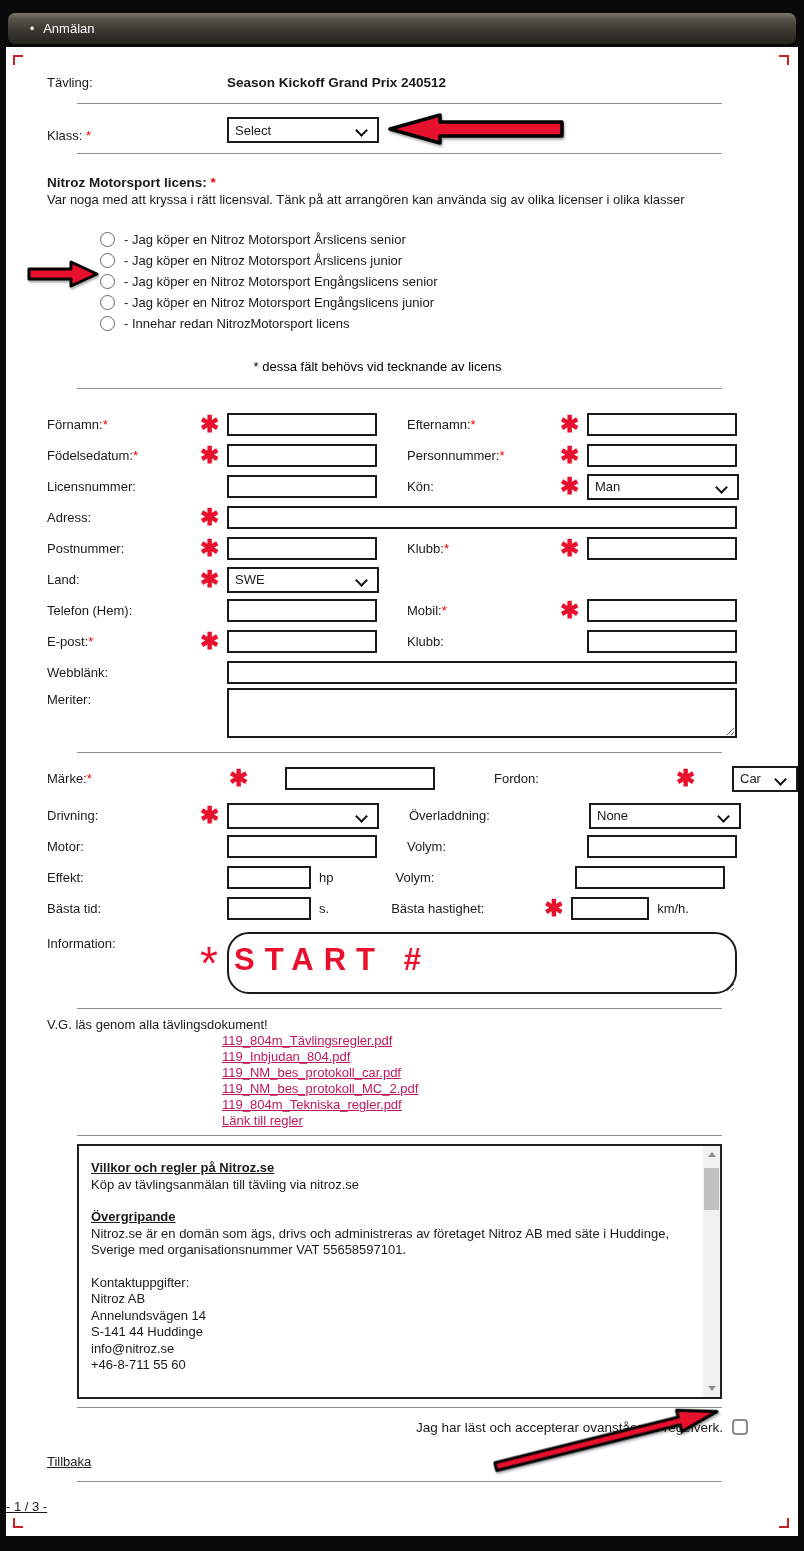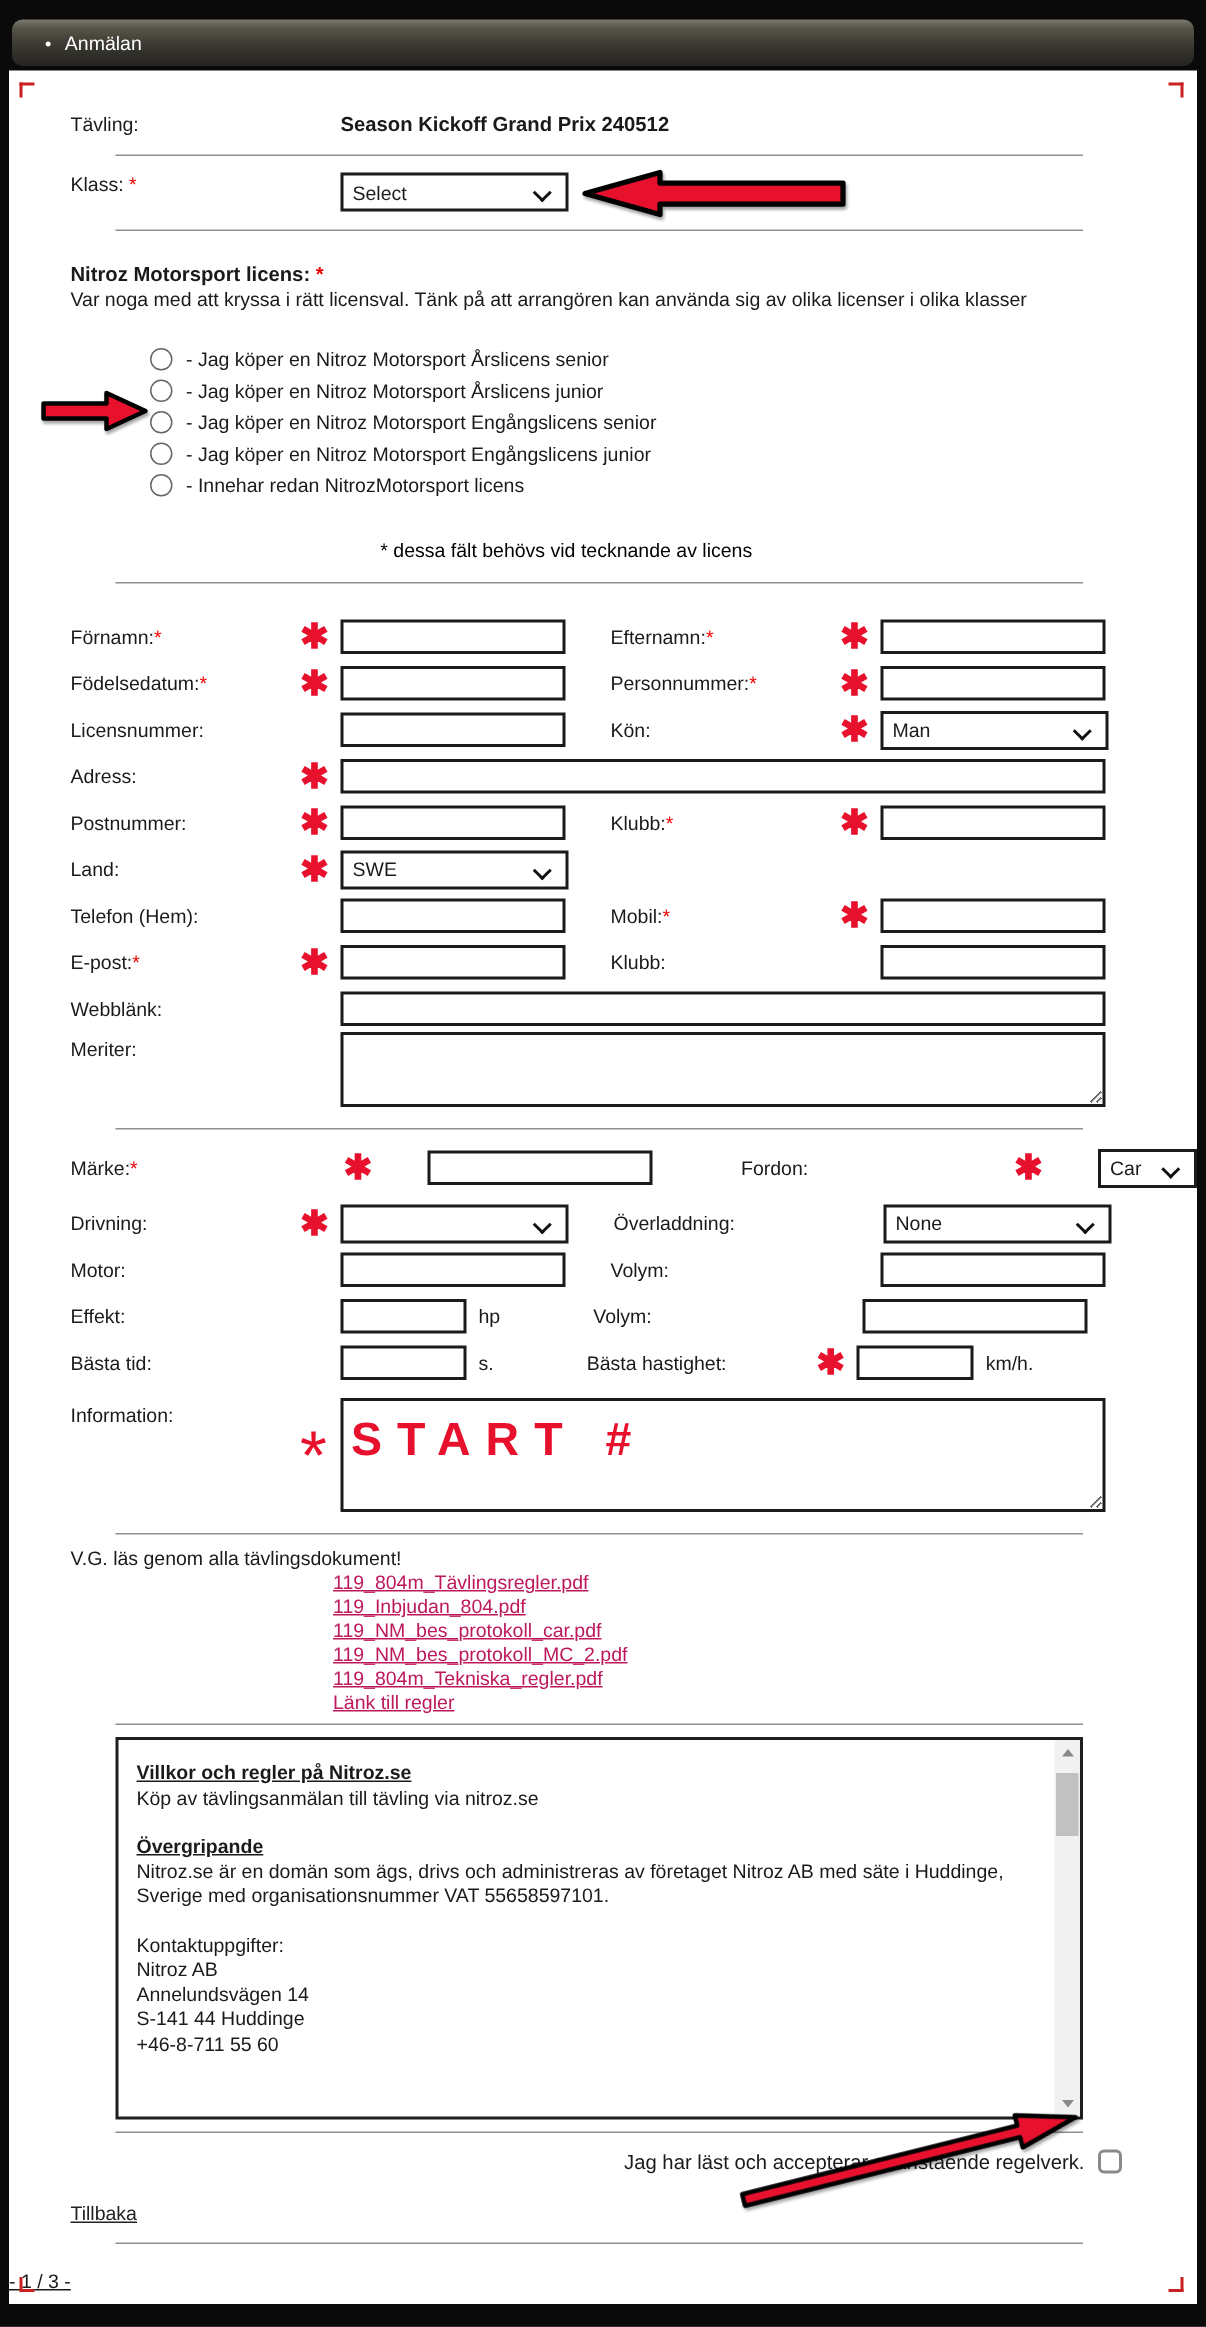--- a/index.html
+++ b/index.html
@@ -36,21 +36,21 @@
        display:flex;align-items:center;padding:0 6px;position:relative;cursor:default;}
   .chev{position:absolute;right:11px;top:7px;width:7px;height:7px;
         border-right:2px solid #111;border-bottom:2px solid #111;transform:rotate(45deg);}
   textarea.ta{box-sizing:border-box;width:510px;border:2px solid #1b1b1b;background:#fff;
       font:13px "Liberation Sans",sans-serif;padding:3px 5px;}
   textarea.ta.info{color:#e8112d;font-weight:700;font-size:31px;letter-spacing:10px;padding-top:8px;
       font-family:"Liberation Sans",sans-serif;}
   
   .comp-row{display:flex;margin:25px 0 0 41px;height:20px;align-items:center;}
   .comp-row .val{margin-left:27px;font-weight:700;font-size:13.5px;}
-  .klass-row{display:flex;margin:11px 0 0 41px;height:28px;align-items:flex-start;}
+  .klass-row{display:flex;margin:11px 0 0 41px;height:28px;align-items:flex-end;}
   
   .lic-head{margin:21px 0 0 41px;font-weight:700;font-size:13.5px;}
   .lic-note{margin:2px 0 0 41px;}
   .radios{margin:22px 0 0 94px;}
   .radio-row{display:flex;align-items:center;height:21px;}
   .rb{width:13px;height:13px;border:1px solid #666;border-radius:50%;margin-right:9px;flex:0 0 13px;}
   .lic-footnote{margin:25px 90px 0 41px;text-align:center;color:#000000;}
   
   .area-row{display:flex;margin-left:41px;align-items:flex-start;}
   .area-row .lbl{padding-top:4px;}
@@ -269,21 +269,21 @@
       <input class="ti small" style="">
       <span class="unit">s.</span>
       <span class="lbl2" style="margin-left:62px;">Bästa hastighet:</span>
       <span class="star">✱</span>
       <input class="ti small2" style="">
       <span class="unit">km/h.</span>
     </div>
     <div class="info-row" style="margin-top:8px;">
       <span class="lbl" style="align-self:flex-start;padding-top:4px;">Information:</span>
       <span class="star thin">*</span>
-      <textarea class="ta info" style="height: 76px;">START #</textarea>
+      <textarea class="ta info" style="height: 62px; border-radius: 22px;">START #</textarea>
     </div>
     <div class="hr" style="margin-top:14px;"></div>
 
     <div class="docs-intro">V.G. läs genom alla tävlingsdokument!</div>
     <div class="doc-links">
       <a href="#">119_804m_Tävlingsregler.pdf</a>
       <a href="#">119_Inbjudan_804.pdf</a>
       <a href="#">119_NM_bes_protokoll_car.pdf</a>
       <a href="#">119_NM_bes_protokoll_MC_2.pdf</a>
       <a href="#">119_804m_Tekniska_regler.pdf</a>
@@ -295,20 +295,21 @@
       <h4>Villkor och regler på Nitroz.se</h4>
       <div>Köp av tävlingsanmälan till tävling via nitroz.se</div>
       <div class="gap"></div>
       <h4>Övergripande</h4>
       <div>Nitroz.se är en domän som ägs, drivs och administreras av företaget Nitroz AB med säte i Huddinge, Sverige med organisationsnummer VAT 55658597101.</div>
       <div class="gap"></div>
       <div>Kontaktuppgifter:</div>
       <div>Nitroz AB</div>
       <div>Annelundsvägen 14</div>
       <div>S-141 44 Huddinge</div>
+      <div>info@nitroz.se</div>
       <div>+46-8-711 55 60</div>
       <div class="sbar">
         <div class="sbtn">
             <span class="tri-up"></span>
           </div>
         <div class="sthumb"></div>
         <div class="sbtn bottom">
             <span class="tri-dn"></span>
           </div>
       </div>

